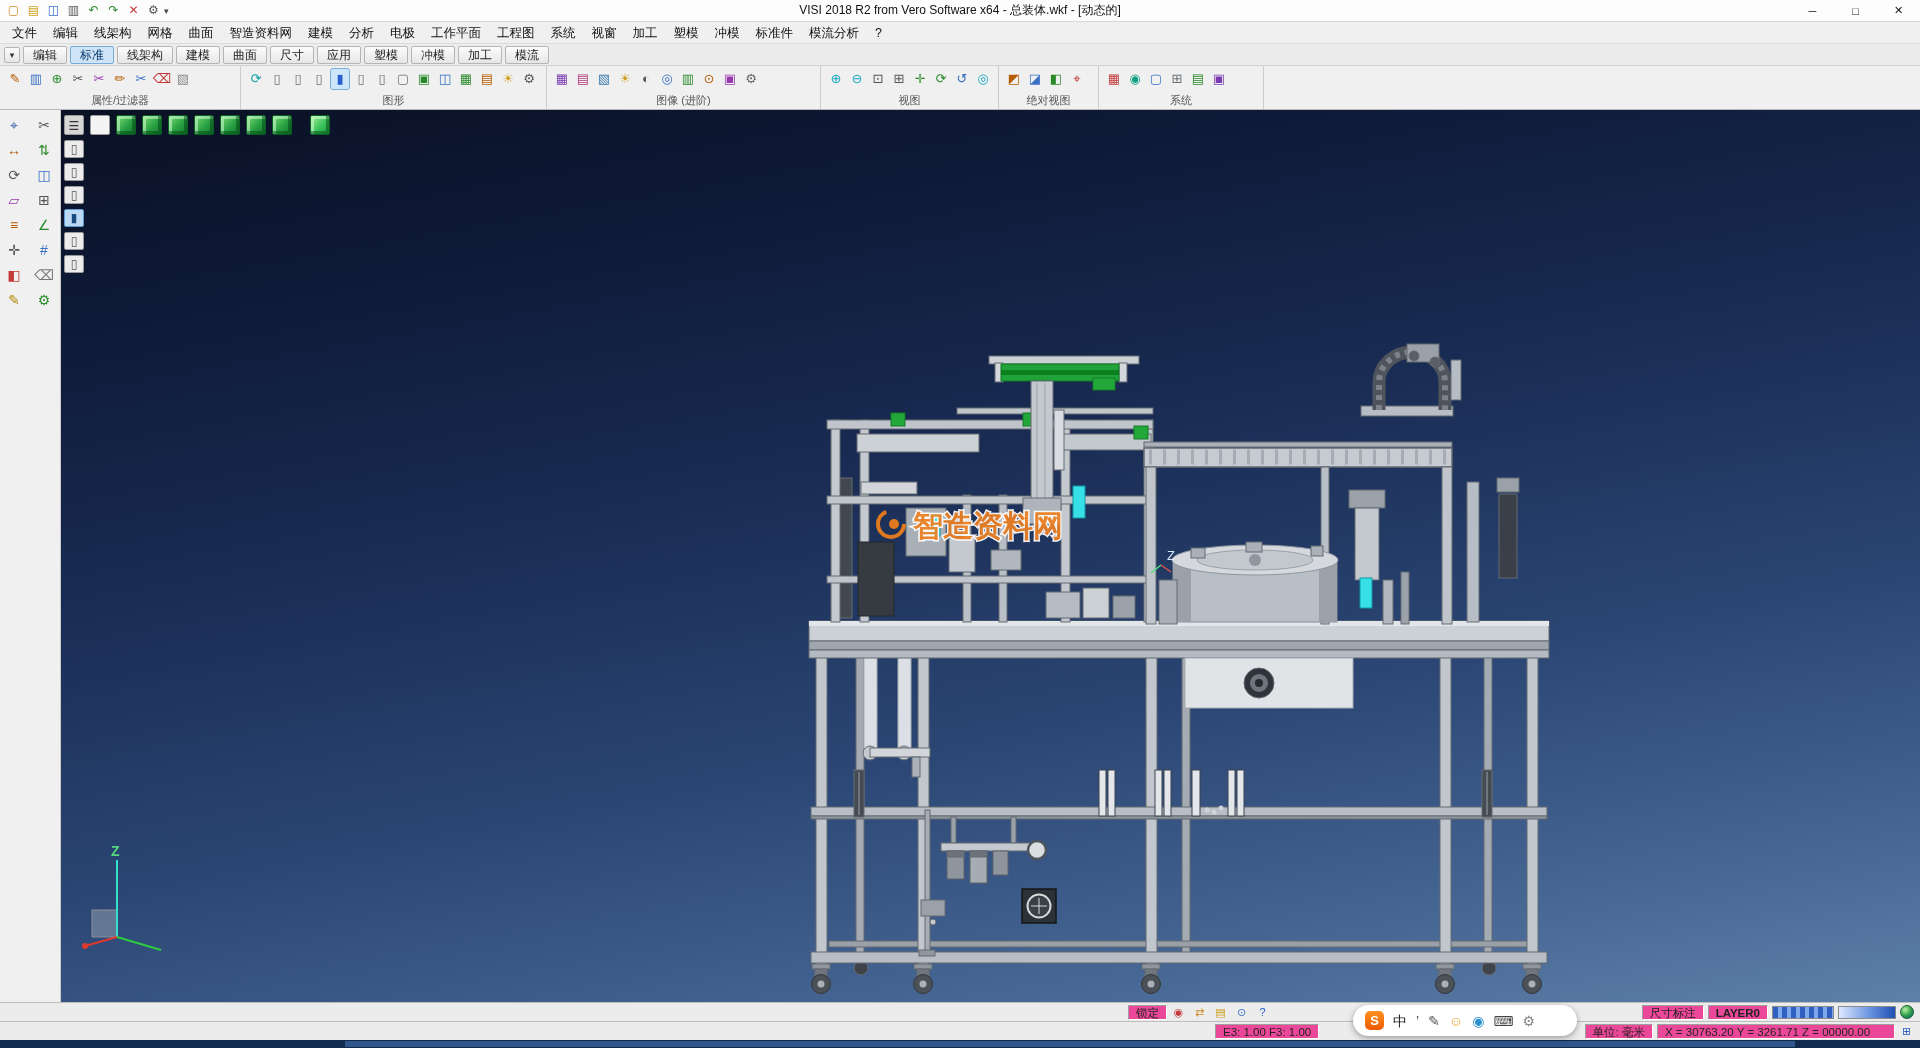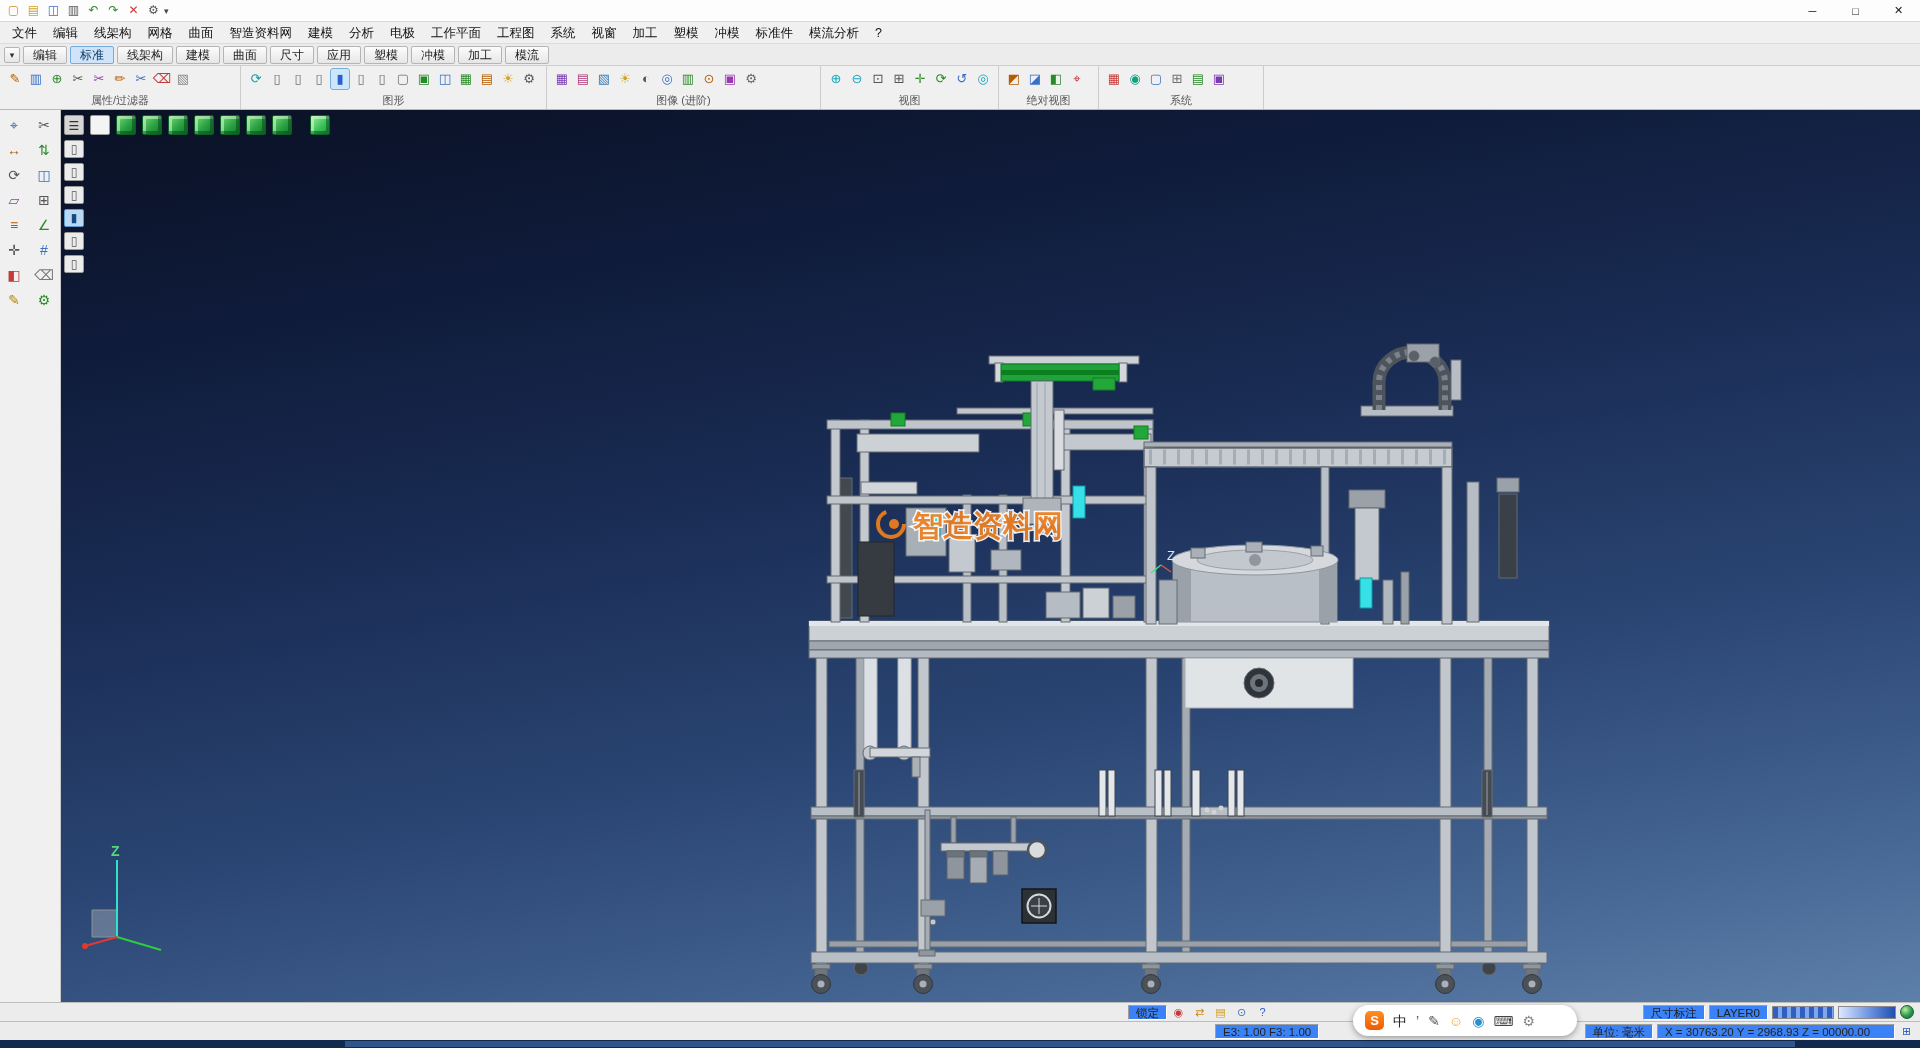--- a/index.html
+++ b/index.html
@@ -43,22 +43,22 @@
   .viewbar .vitem { width:20px; height:20px; border-radius:2px; line-height:20px; text-align:center; font-size:12px; }
   .viewbar .vitem.flat { background:#d6d6d6; color:#333; border:1px solid #9a9a9a; }
   .viewbar .vitem.blank { background:#f4f4f4; border:1px solid #9a9a9a; }
   .viewbar .vitem.cube { background:linear-gradient(135deg,#79da74 0%,#2aa244 55%,#147a2e 100%); border:1px solid #0c5f22; box-shadow:inset -3px -3px 0 rgba(0,60,15,.45), inset 3px 3px 0 rgba(220,255,220,.5); color:transparent; }
   .viewbar .vitem.cube.bright { background:linear-gradient(135deg,#a4f19c 0%,#3ec45c 55%,#1d9a3c 100%); margin-left:12px; }
   .cylstrip { position:absolute; top:30px; left:3px; display:flex; flex-direction:column; gap:5px; z-index:5; }
   .cylstrip .citem { width:20px; height:18px; line-height:17px; text-align:center; font-size:12px; color:#555; background:#ececec; border:1px solid #9a9a9a; border-radius:2px; }
   .cylstrip .citem.selected { background:#bcd9f3; border-color:#5f9bd3; color:#164a80; }
   
   .status { height:19px; flex:0 0 19px; background:#ececec; border-top:1px solid #bdbdbd; display:flex; align-items:center; gap:4px; padding:0 6px; font-size:11.5px; color:#222; }
-  .cell { height:15px; line-height:14px; padding:0 7px; border:1px solid; border-color:#9f9f9f #ffffff #ffffff #9f9f9f; background:#3b82f6; white-space:nowrap; }
-  .cell.bold { font-weight:normal; }
+  .cell { height:15px; line-height:14px; padding:0 7px; border:1px solid; border-color:#9f9f9f #ffffff #ffffff #9f9f9f; background:#ec4899; white-space:nowrap; }
+  .cell.bold { font-weight:bold; }
   .spacer1 { width:1118px; flex:0 1 1118px; }
   .spacer2 { width:1205px; flex:0 1 1205px; }
   .flexfill { flex:1 1 auto; }
   .sicons { display:flex; gap:6px; align-items:center; }
   .sicons .sitem { width:15px; height:15px; line-height:15px; text-align:center; font-size:11px; }
   .segbar { height:13px; border:1px solid #8a8a8a; }
   .segbar.a { width:62px; background:repeating-linear-gradient(90deg,#2f5fc0 0 5px,#7fa7ee 5px 9px); }
   .segbar.b { width:58px; background:linear-gradient(90deg,#dfe8ff 0%,#6a93e0 55%,#1f4fb0 100%); }
   .sphere { width:14px !important; height:14px !important; border-radius:50%; background:radial-gradient(circle at 35% 30%,#b6f0a0,#2a9a48 55%,#0c5f8a 100%); border:1px solid #1c6030; }
   .bottomstrip { height:8px; flex:0 0 8px; background:#12294e; position:relative; }
@@ -78,20 +78,21 @@
         <span class="item" style="color: rgb(208, 138, 32);">▢</span>
         <span class="item" style="color: rgb(208, 160, 32);">▤</span>
         <span class="item" style="color: rgb(58, 111, 196);">◫</span>
         <span class="item" style="color: rgb(85, 85, 85);">▥</span>
         <span class="item" style="color: rgb(42, 138, 42);">↶</span>
         <span class="item" style="color: rgb(42, 138, 42);">↷</span>
         <span class="item" style="color: rgb(196, 58, 58);">✕</span>
         <span class="item" style="color: rgb(85, 85, 85);">⚙</span>
       </div>
     <span class="qat-caret">▾</span>
+    <div class="title-text">VISI 2018 R2 from Vero Software x64 - 总装体.wkf - [动态的]</div>
     <div class="wincontrols">
       <span class="winbtn">─</span>
       <span class="winbtn">□</span>
       <span class="winbtn close">✕</span>
     </div>
   </div>
 
   <nav class="menubar">
       <span class="menu-item">文件</span>
       <span class="menu-item">编辑</span>
@@ -504,21 +505,21 @@
     <span class="sicons">
         <span class="sitem sphere"></span>
       </span>
   </div>
 
   <div class="status">
     <span class="spacer2"></span>
     <span class="cell">E3: 1.00 F3: 1.00</span>
     <span class="flexfill"></span>
     <span class="cell">单位: 毫米</span>
-    <span class="cell" style="min-width:238px">X = 30763.20 Y = 2968.93 Z = 00000.00</span>
+    <span class="cell" style="min-width:238px">X = 30763.20 Y = 3261.71 Z = 00000.00</span>
     <span class="sicons">
         <span class="sitem" style="color: rgb(43, 95, 192);">⊞</span>
       </span>
   </div>
 
   <div class="bottomstrip">
     <div class="band"></div>
   </div>
 
   <div class="imebar">

